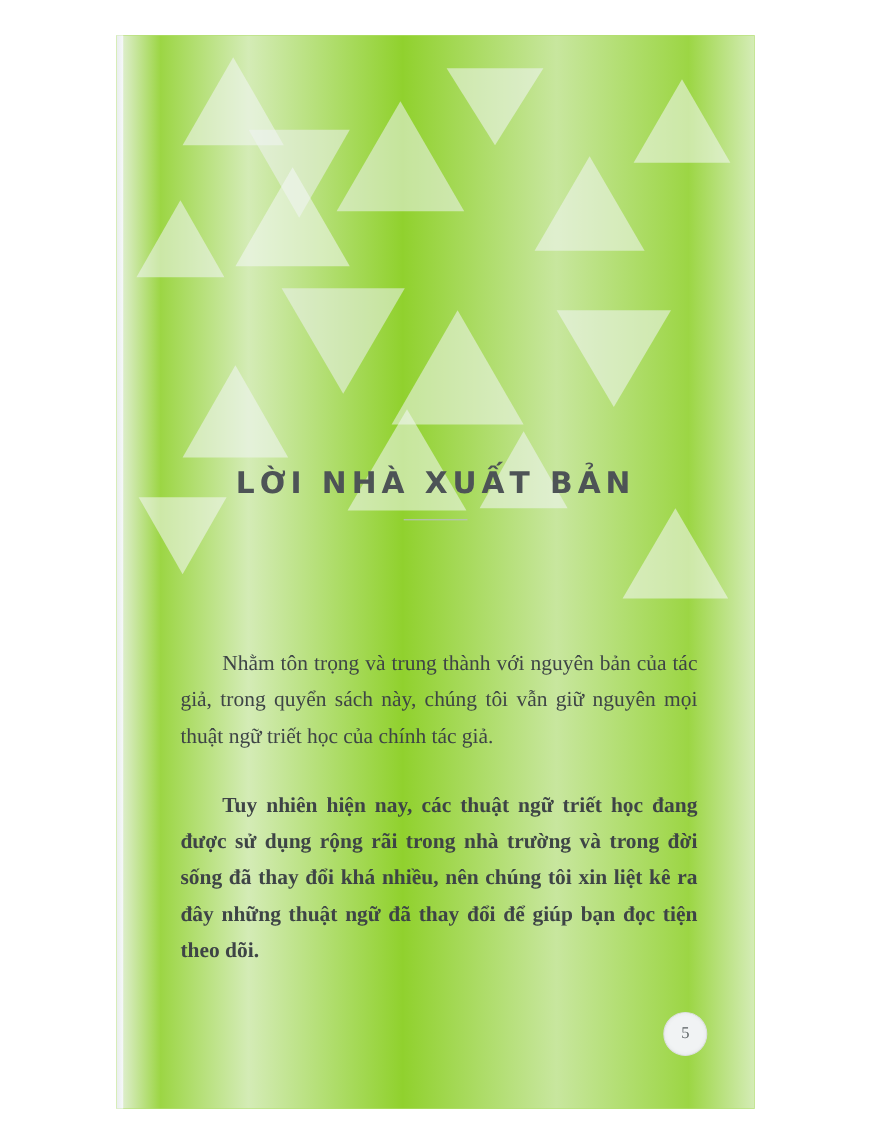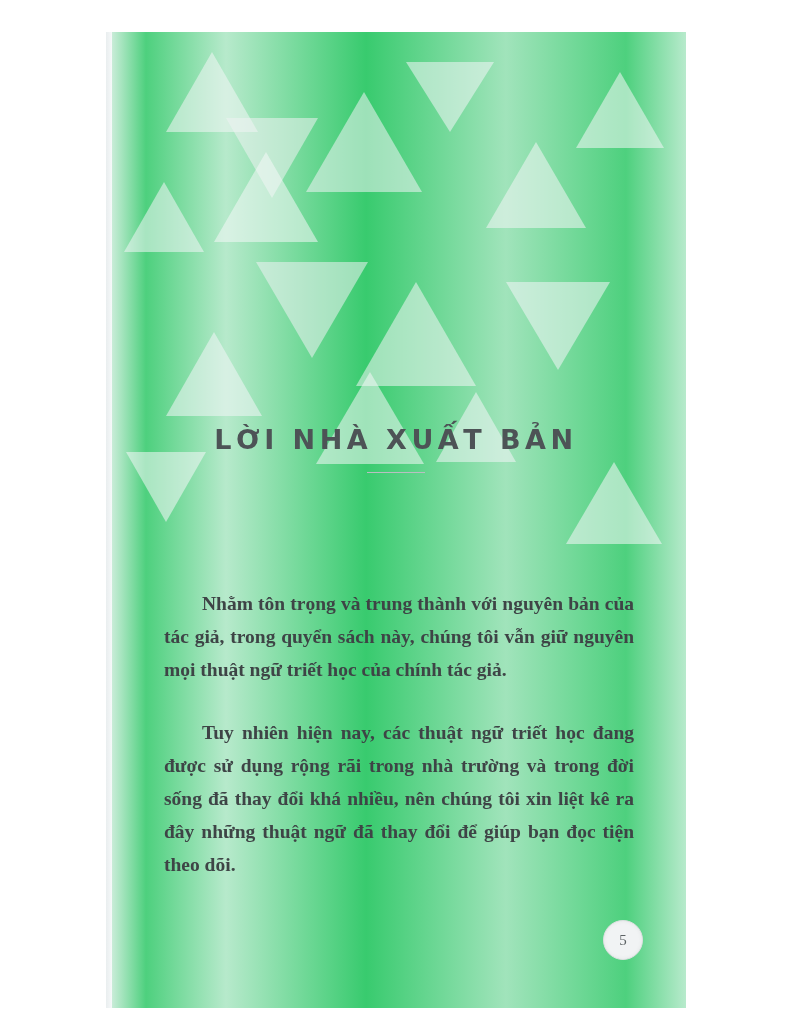--- a/index.html
+++ b/index.html
@@ -14,21 +14,21 @@
     overflow: hidden;
   }
 
   
   #page {
     position: absolute;
     left: 106px;
     top: 32px;
     width: 580px;
     height: 976px;
-    background: #22c55e;
+    background: #84cc16;
     overflow: hidden;
   }
 
   
   .wm {
     position: absolute;
     opacity: 0.55;
     pointer-events: none;
   }
   .tri {
@@ -97,21 +97,21 @@
     left: 58px;
     width: 470px;
     font-family: "Liberation Serif", serif;
     font-size: 19.5px;
     line-height: 33px;
     color: #3e4446;
     text-align: justify;
     text-indent: 38px;
     text-justify: inter-word;
   }
-  #para1 { top: 535px; font-weight: bold; }
+  #para1 { top: 535px; }
   #para2 { top: 664px; font-weight: bold; }
 
   
   #folio {
     position: absolute;
     left: 497px;
     top: 888px;
     width: 38px;
     height: 38px;
     border-radius: 50%;

